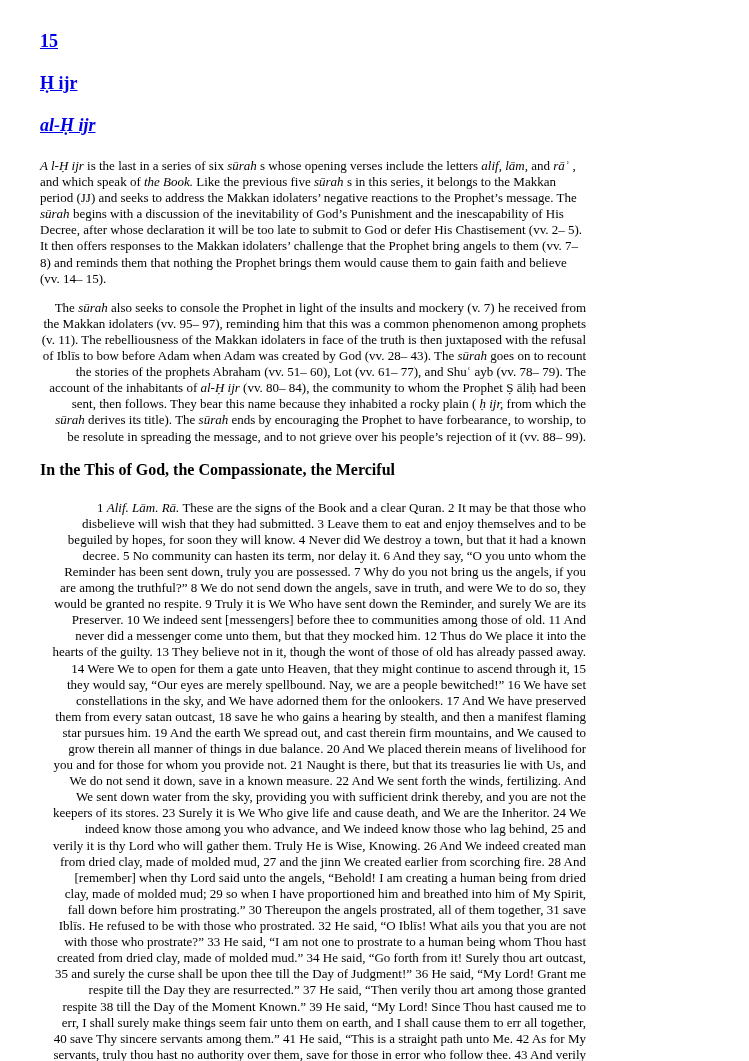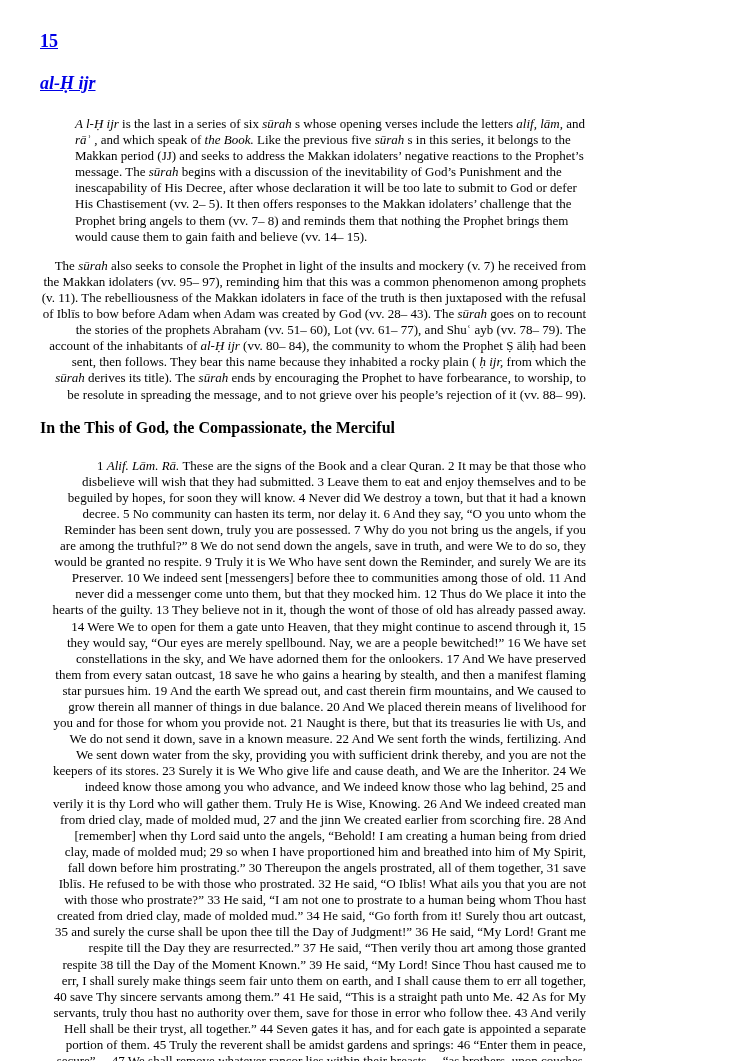--- a/index.html
+++ b/index.html
@@ -32,21 +32,21 @@
   h1{margin-bottom:0;}
   h2{margin-top:20px;}
   h3{margin-top:20px;}
   h3 .chapter-link{font-style:italic;}
   .intro{
     margin:0;
     font-size:13px;
     line-height:16.1px;
     text-align:left;
   }
-  .intro-1{margin-top:22px;margin-left:35px;}
+  .intro-1{margin-top:22px;}
   .intro-2{margin-top:13px;text-align:right;}
   .bismillah{
     margin:15px 0 0 0;
     font-size:16px;
     line-height:20px;
     font-weight:bold;
     color:var(--text-color);
   }
   .verses{
     margin:20px 0 0 12px;
@@ -56,20 +56,21 @@
   }
   i{font-style:italic;}
 </style>
 </head>
 <body>
 
 <div class="page">
 
   <h1><span class="chapter-link">15</span></h1>
 
+  <h2><span class="chapter-link">Ḥ ijr</span></h2>
 
   <h3><span class="chapter-link">al-Ḥ ijr</span></h3>
 
   <p class="intro intro-1"><i>A l-Ḥ ijr</i> is the last in a series of six <i>sūrah</i> s whose opening verses include the letters <i>alif, lām,</i> and <i>rāʾ</i> , and which speak of <i>the Book.</i> Like the previous five <i>sūrah</i> s in this series, it belongs to the Makkan period (JJ) and seeks to address the Makkan idolaters’ negative reactions to the Prophet’s message. The <i>sūrah</i> begins with a discussion of the inevitability of God’s Punishment and the inescapability of His Decree, after whose declaration it will be too late to submit to God or defer His Chastisement (vv. 2– 5). It then offers responses to the Makkan idolaters’ challenge that the Prophet bring angels to them (vv. 7– 8) and reminds them that nothing the Prophet brings them would cause them to gain faith and believe (vv. 14– 15).</p>
 
   <p class="intro intro-2">The <i>sūrah</i> also seeks to console the Prophet in light of the insults and mockery (v. 7) he received from the Makkan idolaters (vv. 95– 97), reminding him that this was a common phenomenon among prophets (v. 11). The rebelliousness of the Makkan idolaters in face of the truth is then juxtaposed with the refusal of Iblīs to bow before Adam when Adam was created by God (vv. 28– 43). The <i>sūrah</i> goes on to recount the stories of the prophets Abraham (vv. 51– 60), Lot (vv. 61– 77), and Shuʿ ayb (vv. 78– 79). The account of the inhabitants of <i>al-Ḥ ijr</i> (vv. 80– 84), the community to whom the Prophet Ṣ āliḥ had been sent, then follows. They bear this name because they inhabited a rocky plain ( <i>ḥ ijr,</i> from which the <i>sūrah</i> derives its title). The <i>sūrah</i> ends by encouraging the Prophet to have forbearance, to worship, to be resolute in spreading the message, and to not grieve over his people’s rejection of it (vv. 88– 99).</p>
 
   <p class="bismillah">In the This of God, the Compassionate, the Merciful</p>
 
   <p class="verses">1 <i>Alif. Lām. Rā.</i> These are the signs of the Book and a clear Quran. 2 It may be that those who disbelieve will wish that they had submitted. 3 Leave them to eat and enjoy themselves and to be beguiled by hopes, for soon they will know. 4 Never did We destroy a town, but that it had a known decree. 5 No community can hasten its term, nor delay it. 6 And they say, “O you unto whom the Reminder has been sent down, truly you are possessed. 7 Why do you not bring us the angels, if you are among the truthful?” 8 We do not send down the angels, save in truth, and were We to do so, they would be granted no respite. 9 Truly it is We Who have sent down the Reminder, and surely We are its Preserver. 10 We indeed sent [messengers] before thee to communities among those of old. 11 And never did a messenger come unto them, but that they mocked him. 12 Thus do We place it into the hearts of the guilty. 13 They believe not in it, though the wont of those of old has already passed away. 14 Were We to open for them a gate unto Heaven, that they might continue to ascend through it, 15 they would say, “Our eyes are merely spellbound. Nay, we are a people bewitched!” 16 We have set constellations in the sky, and We have adorned them for the onlookers. 17 And We have preserved them from every satan outcast, 18 save he who gains a hearing by stealth, and then a manifest flaming star pursues him. 19 And the earth We spread out, and cast therein firm mountains, and We caused to grow therein all manner of things in due balance. 20 And We placed therein means of livelihood for you and for those for whom you provide not. 21 Naught is there, but that its treasuries lie with Us, and We do not send it down, save in a known measure. 22 And We sent forth the winds, fertilizing. And We sent down water from the sky, providing you with sufficient drink thereby, and you are not the keepers of its stores. 23 Surely it is We Who give life and cause death, and We are the Inheritor. 24 We indeed know those among you who advance, and We indeed know those who lag behind, 25 and verily it is thy Lord who will gather them. Truly He is Wise, Knowing. 26 And We indeed created man from dried clay, made of molded mud, 27 and the jinn We created earlier from scorching fire. 28 And [remember] when thy Lord said unto the angels, “Behold! I am creating a human being from dried clay, made of molded mud; 29 so when I have proportioned him and breathed into him of My Spirit, fall down before him prostrating.” 30 Thereupon the angels prostrated, all of them together, 31 save Iblīs. He refused to be with those who prostrated. 32 He said, “O Iblīs! What ails you that you are not with those who prostrate?” 33 He said, “I am not one to prostrate to a human being whom Thou hast created from dried clay, made of molded mud.” 34 He said, “Go forth from it! Surely thou art outcast, 35 and surely the curse shall be upon thee till the Day of Judgment!” 36 He said, “My Lord! Grant me respite till the Day they are resurrected.” 37 He said, “Then verily thou art among those granted respite 38 till the Day of the Moment Known.” 39 He said, “My Lord! Since Thou hast caused me to err, I shall surely make things seem fair unto them on earth, and I shall cause them to err all together, 40 save Thy sincere servants among them.” 41 He said, “This is a straight path unto Me. 42 As for My servants, truly thou hast no authority over them, save for those in error who follow thee. 43 And verily Hell shall be their tryst, all together.” 44 Seven gates it has, and for each gate is appointed a separate portion of them. 45 Truly the reverent shall be amidst gardens and springs: 46 “Enter them in peace, secure”— 47 We shall remove whatever rancor lies within their breasts— “as brothers, upon couches, facing one another.” 48 No weariness shall befall them therein; nor shall they be expelled therefrom. 49 Tell My servants that I am indeed the Forgiving, the Merciful, 50 and that My Punishment is the painful punishment. 51 And tell them of the guests of Abraham, 52 when they entered upon him and said, “Peace!” He said,</p>

